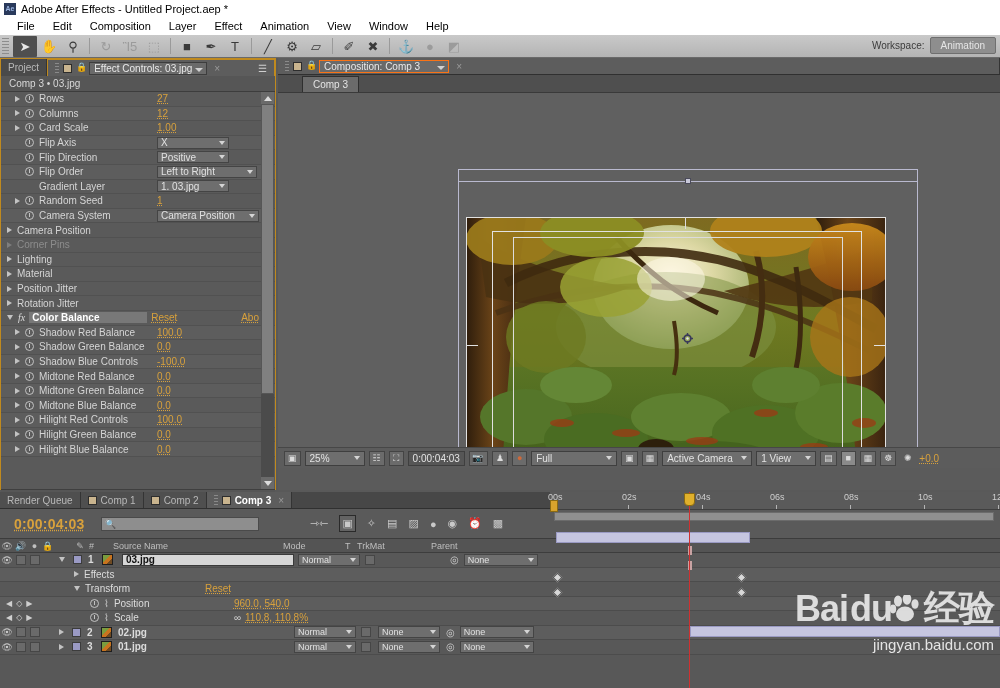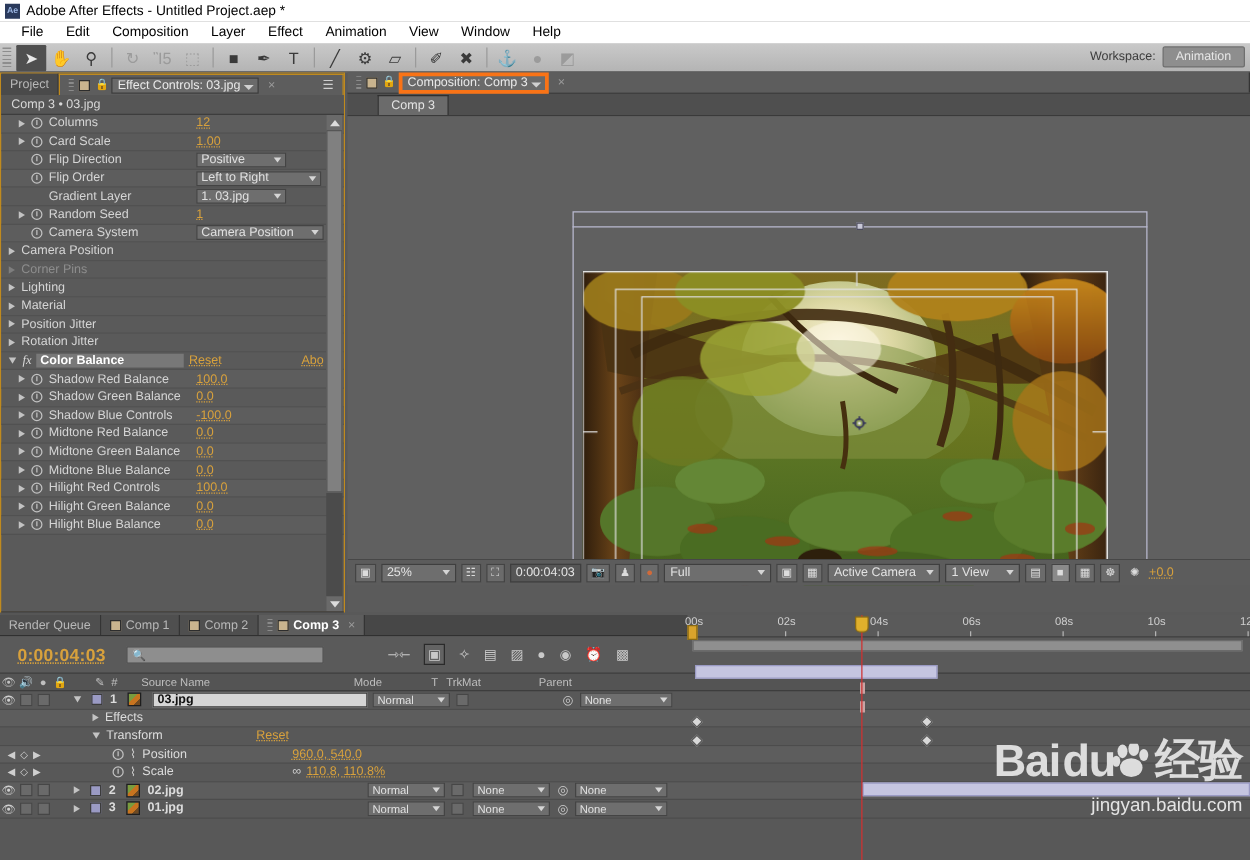--- a/index.html
+++ b/index.html
@@ -235,31 +235,46 @@
           <span>Effect Controls: 03.jpg</span>
           <span class="caret" style="position:absolute;right:3px;top:5px"></span>
         </span>
         <span class="closex">×</span>
         <span style="margin-left:auto;color:#cfcfcf">☰</span>
       </div>
     </div>
     <div class="ec-subhead">Comp 3 • 03.jpg</div>
     <div class="eclist">
       <div id="ecrows">
+          <div class="ecrow">
+            <span class="twirl"></span>
+            <span class="stopw"></span>
+            <span class="ecname">Rows</span>
+            <span class="ecval">27</span>
+          </div>
           <div class="ecrow alt">
             <span class="twirl"></span>
             <span class="stopw"></span>
             <span class="ecname">Columns</span>
             <span class="ecval">12</span>
           </div>
           <div class="ecrow">
             <span class="twirl"></span>
             <span class="stopw"></span>
             <span class="ecname">Card Scale</span>
             <span class="ecval">1.00</span>
+          </div>
+          <div class="ecrow alt">
+            <span style="width: 10px; flex: 0 0 auto;"></span>
+            <span class="stopw"></span>
+            <span class="ecname">Flip Axis</span>
+            <span class="ecdrop" style="width: 72px;">
+              <span>X</span>
+              <span class="dc"></span>
+            </span>
           </div>
           <div class="ecrow">
             <span style="width: 10px; flex: 0 0 auto;"></span>
             <span class="stopw"></span>
             <span class="ecname">Flip Direction</span>
             <span class="ecdrop" style="width: 72px;">
               <span>Positive</span>
               <span class="dc"></span>
             </span>
           </div>
@@ -397,21 +412,21 @@
       <span>Preserve Luminosity</span>
     </div>
   </div>
 
   <div id="compPanel">
     <div class="tabstrip">
       <div class="ptab active" style="flex:1">
         <span class="tgrip"></span>
         <span class="swatch"></span>
         <span class="lockic">🔒</span>
-        <span style="background:#6a6a6a;border:3px solid #f97316;padding:0 14px 0 4px;position:relative">
+        <span style="background:#6a6a6a;border:1px solid #f97316;padding:0 28px 0 4px;position:relative">
           <span>Composition: Comp 3</span>
           <span class="caret" style="position:absolute;right:3px;top:5px"></span>
         </span>
         <span class="closex">×</span>
       </div>
     </div>
     <div class="comptabs2">
       <div class="comptab2">Comp 3</div>
     </div>
 

